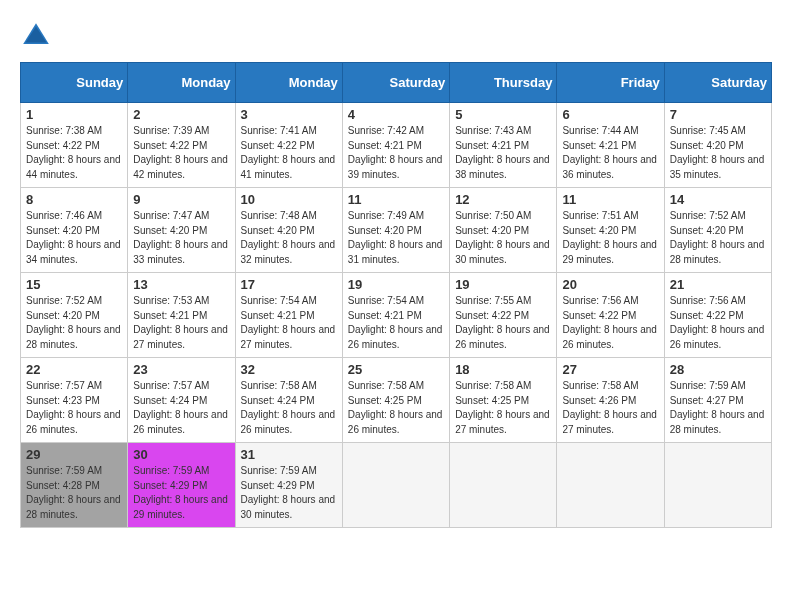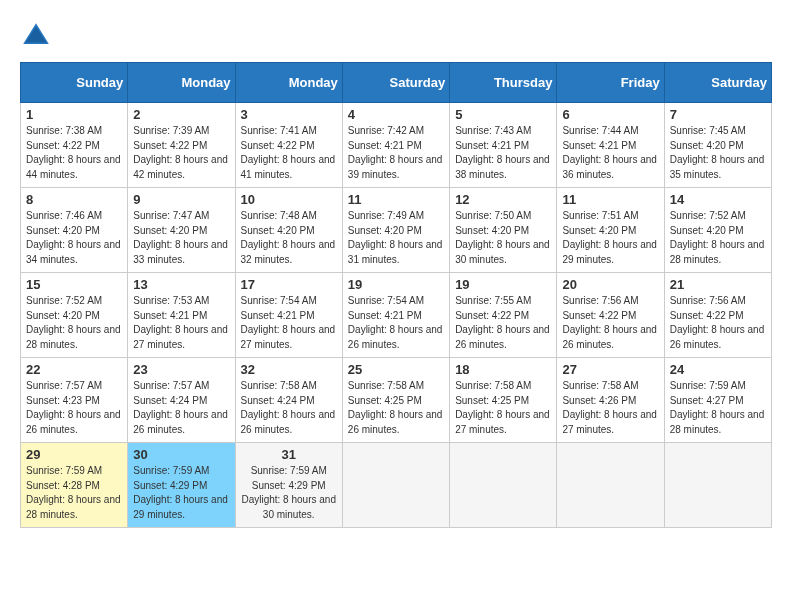--- a/index.html
+++ b/index.html
@@ -229,34 +229,34 @@
         </td>
         <td>
           <span class="day-num">18</span>
           <div class="day-info">Sunrise: 7:58 AM<br>Sunset: 4:25 PM<br>Daylight: 8 hours and 27 minutes.</div>
         </td>
         <td>
           <span class="day-num">27</span>
           <div class="day-info">Sunrise: 7:58 AM<br>Sunset: 4:26 PM<br>Daylight: 8 hours and 27 minutes.</div>
         </td>
         <td>
-          <span class="day-num">24</span>
+          <span class="day-num">28</span>
           <div class="day-info">Sunrise: 7:59 AM<br>Sunset: 4:27 PM<br>Daylight: 8 hours and 28 minutes.</div>
         </td>
       </tr>
       <tr style="background: rgb(245, 245, 245);">
-        <td style="background: #fef9c3;">
+        <td style="background: #a3a3a3;">
           <span class="day-num">29</span>
           <div class="day-info">Sunrise: 7:59 AM<br>Sunset: 4:28 PM<br>Daylight: 8 hours and 28 minutes.</div>
         </td>
-        <td style="background: #7dd3fc;">
+        <td style="background: #d946ef;">
           <span class="day-num">30</span>
           <div class="day-info">Sunrise: 7:59 AM<br>Sunset: 4:29 PM<br>Daylight: 8 hours and 29 minutes.</div>
         </td>
-        <td style="background: rgb(245, 245, 245); text-align: center;">
+        <td style="background: rgb(245, 245, 245);">
           <span class="day-num">31</span>
           <div class="day-info">Sunrise: 7:59 AM<br>Sunset: 4:29 PM<br>Daylight: 8 hours and 30 minutes.</div>
         </td>
         <td class="empty" style="background: rgb(245, 245, 245);"></td>
         <td class="empty" style="background: rgb(245, 245, 245);"></td>
         <td class="empty" style="background: rgb(245, 245, 245);"></td>
         <td class="empty" style="background: rgb(245, 245, 245);"></td>
       </tr>
     </tbody>
 </table>

